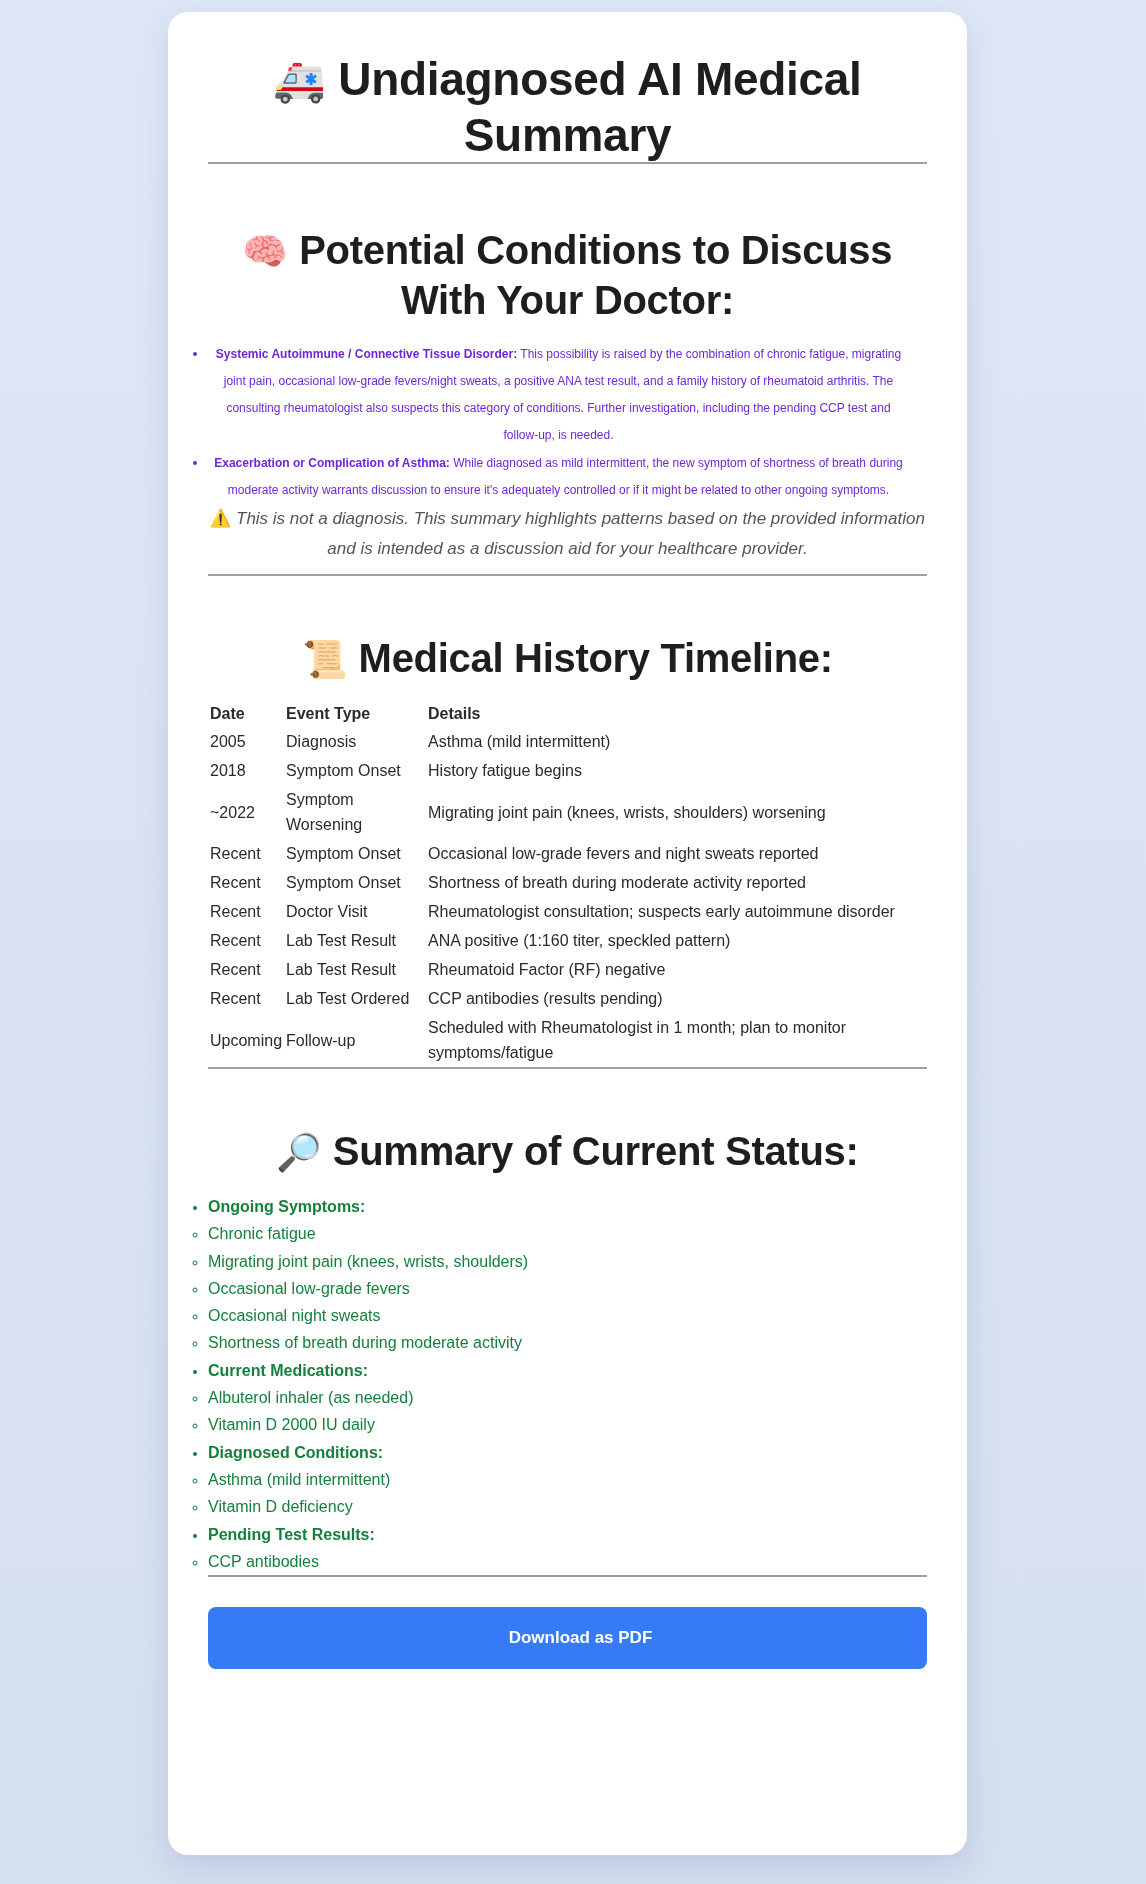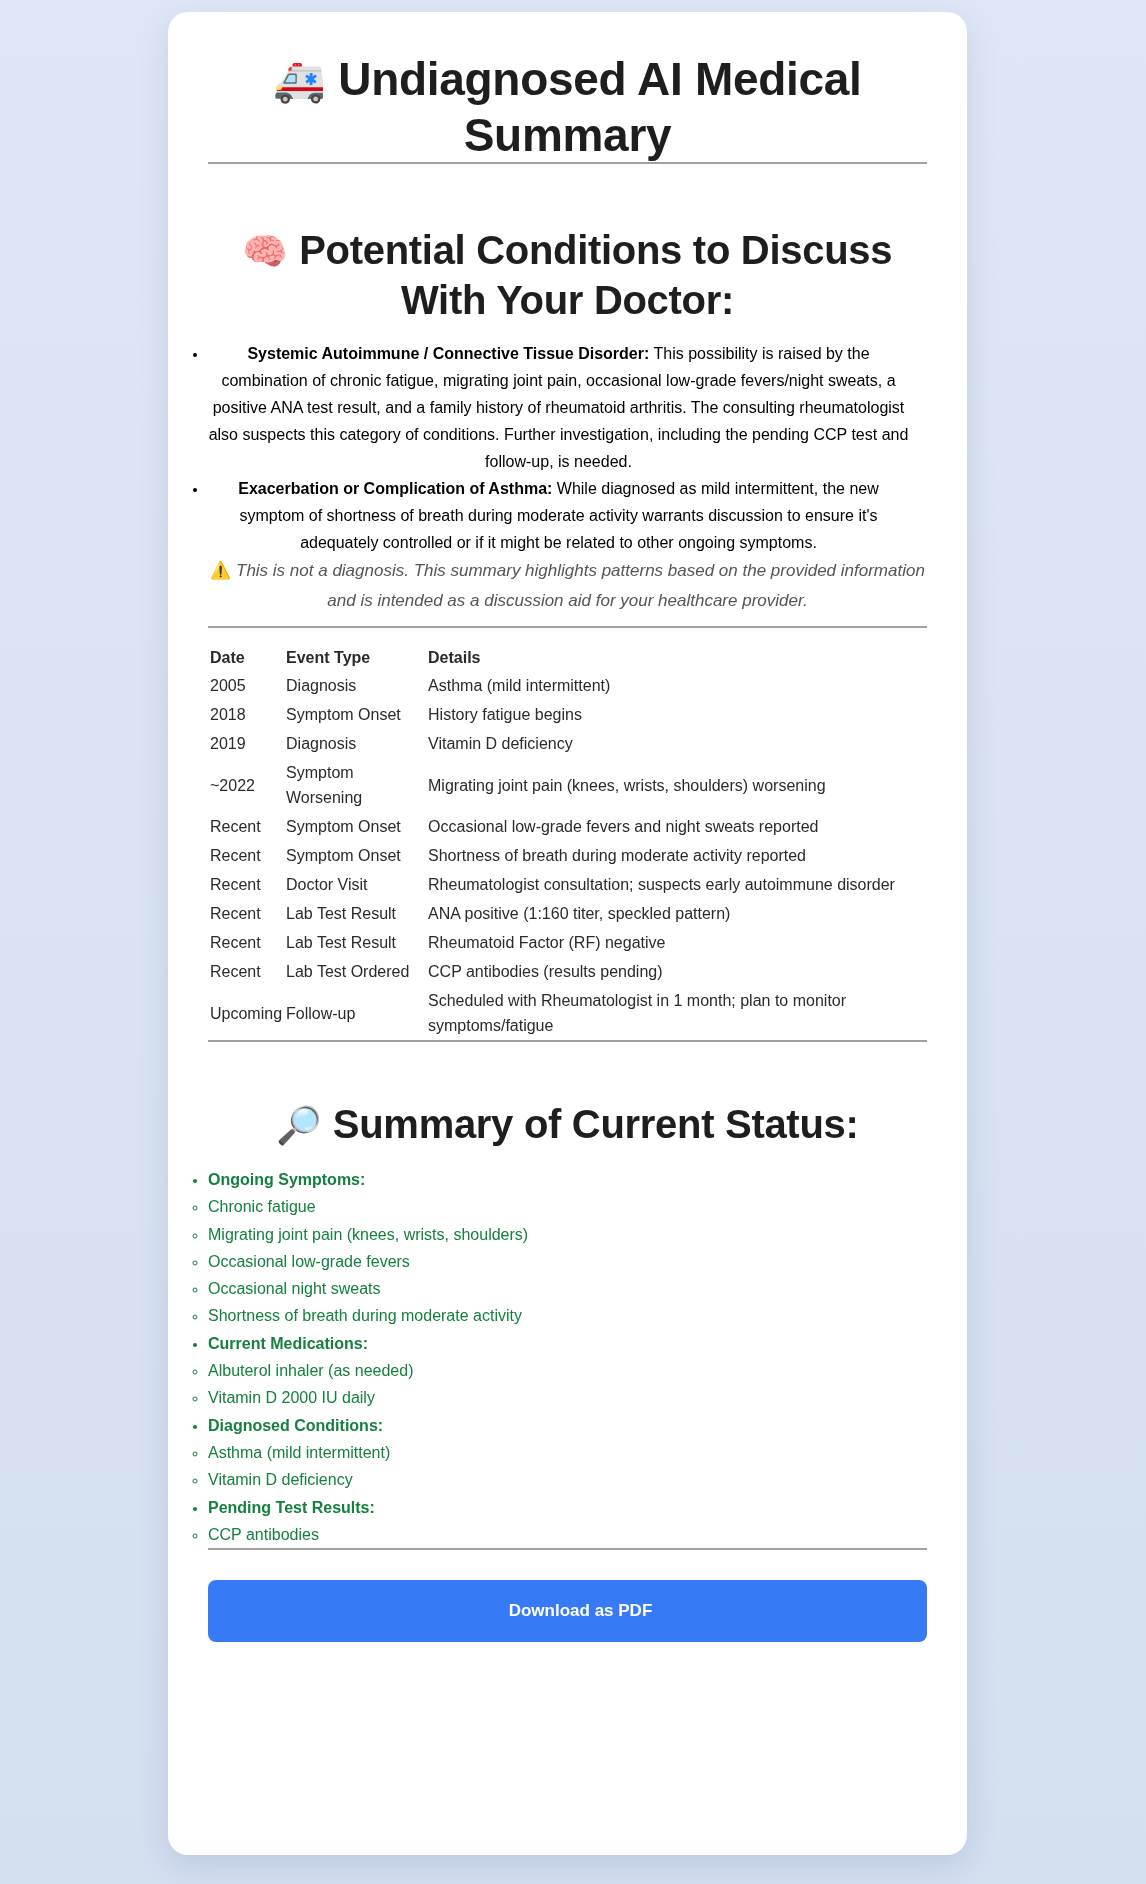--- a/index.html
+++ b/index.html
@@ -49,23 +49,23 @@
       margin: 0;
       height: 0;
     }
     .hr1 { margin-top: 34px; }
     .sec-conditions h2 { margin-top: 62px; }
     ul.conditions {
       list-style: disc;
       margin: 16px 18px 0 0;
       padding: 0;
       text-align: center;
-      font-size: 16px;
+      font-size: 12px;
       line-height: 27px;
-      color: #000000;
+      color: #6d28d9;
     }
     ul.conditions li { margin: 0; padding: 0; list-style-position: outside; }
     ul.conditions li::marker { font-size: 14px; }
     .disclaimer {
       text-align: center;
       font-style: italic;
       font-size: 17px;
       line-height: 30px;
       color: #555;
       margin: 0 0 10px 0;
@@ -150,20 +150,24 @@
       </li>
     </ul>
     <p class="disclaimer">
       <span style="font-style: normal;">⚠️</span><span> This is not a diagnosis. This summary highlights patterns based on the provided information and is intended as a discussion aid for your healthcare provider.</span>
     </p>
   </section>
 
   <hr class="divider hr2">
 
   <section class="sec-timeline">
+    <h2>
+      <span class="emoji">📜</span>
+      <span>Medical History Timeline:</span>
+    </h2>
     <table class="timeline">
       <colgroup>
           <col class="c-date">
           <col class="c-type">
           <col>
         </colgroup>
       <thead>
         <tr>
           <th>Date</th>
           <th>Event Type</th>
@@ -173,25 +177,20 @@
       <tbody id="timeline-body">
           <tr>
             <td>2005</td>
             <td>Diagnosis</td>
             <td>Asthma (mild intermittent)</td>
           </tr>
           <tr>
             <td>2018</td>
             <td>Symptom Onset</td>
             <td>History fatigue begins</td>
-          </tr>
-          <tr>
-            <td>2019</td>
-            <td>Diagnosis</td>
-            <td>Vitamin D deficiency</td>
           </tr>
           <tr>
             <td>~2022</td>
             <td>Symptom Worsening</td>
             <td>Migrating joint pain (knees, wrists, shoulders) worsening</td>
           </tr>
           <tr>
             <td>Recent</td>
             <td>Symptom Onset</td>
             <td>Occasional low-grade fevers and night sweats reported</td>

